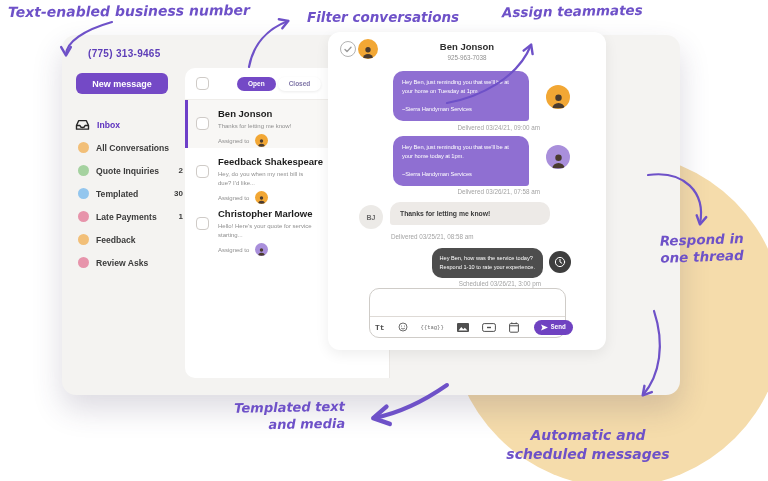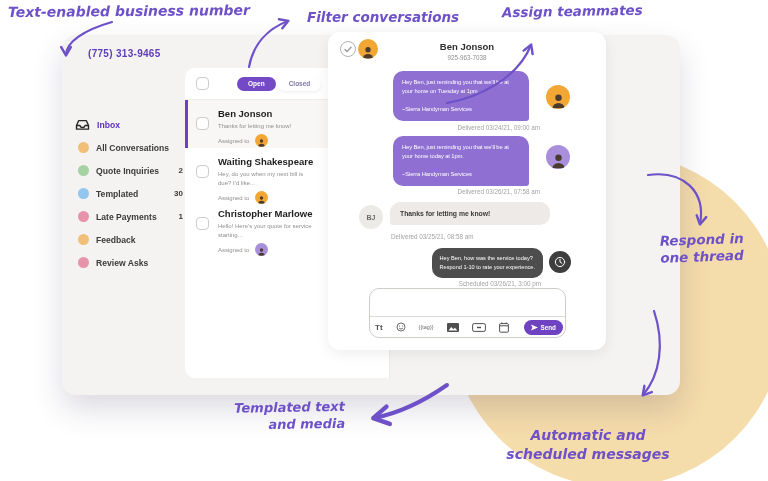--- a/index.html
+++ b/index.html
@@ -92,21 +92,21 @@
   .bubble.dark{ right:63px; top:216px; max-width:140px; background:#4d4d4d; color:#fff; padding:6px 8px;
                 font-size:5.6px; line-height:1.6; }
   .clock{ position:absolute; left:221px; top:219px; width:22px; height:22px; border-radius:50%;
           background:#3e3e3e; display:flex; align-items:center; justify-content:center; cursor:pointer; }
 
   .composer{ position:absolute; left:41px; top:256px; width:197px; height:50px; border:1px solid #cfccc8;
              border-radius:10px; background:#fff; }
   .composer textarea{ position:absolute; left:4px; top:3px; right:4px; bottom:23px; border:none; outline:none;
                       resize:none; font-family:inherit; font-size:7px; background:transparent; }
   .toolbar{ position:absolute; left:0; right:0; bottom:0; height:21px; border-top:1px solid #dedad6;
-            display:flex; align-items:center; padding:0 5px; gap:13px; }
+            display:flex; align-items:center; padding:0 5px; gap:13px;font-family:Liberation Mono, monospace; }
   .tool{ display:flex; align-items:center; cursor:pointer; color:#4f4f4f; }
   .tool.txt{ font-size:8px; font-weight:bold; }
   .tool.tag{ font-size:5.5px; color:#6e6e6e; }
   .send{ margin-left:2px; height:15px; padding:0 7px; background:#6f42c1; border:none; border-radius:9px;
          color:#fff; font-size:6.3px; font-weight:bold; font-family:inherit; display:flex; align-items:center;
          gap:3px; cursor:pointer; }
   .cal{ margin-left:auto; }
 
   
   .hw{ position:absolute; color:#6e51c8; font-family:"DejaVu Sans",sans-serif; font-style:italic;
@@ -125,20 +125,21 @@
 <body>
 
 <div class="stage">
 
   <div class="tan"></div>
 
   <div class="win">
     <div class="phone">(775) 313-9465</div>
     <div class="win-title">Inbox</div>
 
+    <button class="new-msg">New message</button>
     <div class="nav">
       <div class="nav-item active">
         <svg class="nav-icon" viewBox="0 0 16 13" fill="none" stroke="#262626" stroke-width="1.5" stroke-linejoin="round">
           <path d="M1.5 7 L3.8 1.8 H12.2 L14.5 7 V11 H1.5 Z"></path>
           <path d="M1.5 7 H5.2 C5.6 8.4 6.6 9.2 8 9.2 C9.4 9.2 10.4 8.4 10.8 7 H14.5"></path>
         </svg>
         <span class="nav-label">Inbox</span>
         <span class="nav-count"></span>
       </div>
       <div class="nav-item">
@@ -205,21 +206,21 @@
         <div class="conv-meta">
           <span class="conv-status new">NEW</span>
           <span class="badge purple">1</span>
           <span class="conv-time purple">1:29 PM</span>
         </div>
       </div>
 
       <div class="conv-row r1">
         <span class="cb"></span>
         <div class="conv-main">
-          <div class="conv-name">Waiting Shakespeare</div>
+          <div class="conv-name">Feedback Shakespeare</div>
           <div class="conv-preview">Hey, do you when my next bill is
 due? I’d like...</div>
           <div class="conv-assigned">
             <span>Assigned to</span>
             <span class="mini-avatar" style="background:#f2a734">
                 <svg class="sil" width="9" height="9" viewBox="0 0 10 10">
                   <circle cx="5" cy="3.4" r="1.9" fill="#4a3b2f"></circle>
                   <path d="M1.4 9.6 a3.6 3.2 0 0 1 7.2 0 z" fill="#4a3b2f"></path>
                 </svg>
               </span>

